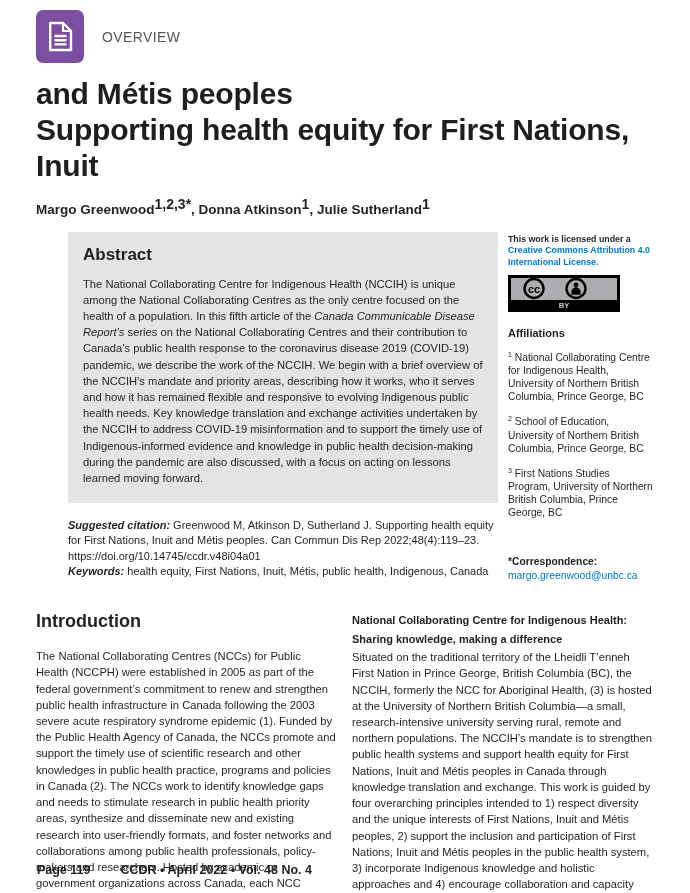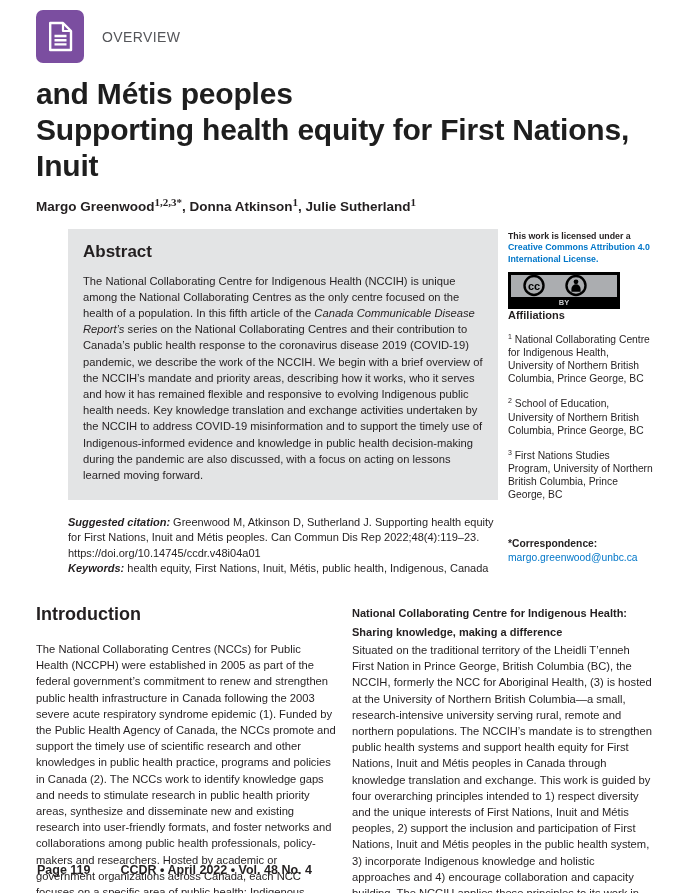--- a/index.html
+++ b/index.html
@@ -13,35 +13,35 @@
   .kicker-row { display:flex; align-items:center; gap:18px; }
   .kicker-icon {
     width:48px; height:53px; border-radius:7px;
     background:var(--accent-purple,#7b4ea0);
     display:flex; align-items:center; justify-content:center;
   }
   .kicker-label { font-size:14px; letter-spacing:0.4px; color:#55565a; }
   
   .title { margin-top:13px; font-size:30px; line-height:36px; color:#1e1e1e; letter-spacing:-0.2px; }
   .authors { margin-top:11px; font-size:13.5px; font-weight:bold; }
-  .authors sup { font-size:11px;font-family:Liberation Serif, serif; }
+  .authors sup { font-size:14px; }
   
   .main-row { display:flex; gap:10px; margin-top:15px; }
   .main-left { width:462px; flex:0 0 462px;padding-left:32px; }
   .abstract-box { background:#e3e4e5; padding:13px 15px 17px 15px; }
   .abstract-box h2 { font-size:17px; font-weight:bold; margin-bottom:11px; }
   .abstract-body { font-size:11.2px; line-height:16.2px; }
   .citation-block { margin-top:15px; font-size:11px; line-height:15.2px; }
   .bi { font-weight:bold; font-style:italic; }
   
   .sidebar { width:146px; flex:0 0 146px; padding-top:2px; }
   .license-note { font-size:8.8px; line-height:11.5px; font-weight:bold; }
   .link { color:var(--link-blue,#0076c8); text-decoration:none; cursor:pointer; }
   .cc-badge { margin-top:7px; display:block; }
-  .aff-heading { font-size:11px; font-weight:bold; }
+  .aff-heading { margin-top:15px; font-size:11px; font-weight:bold; }
   .aff-item { margin-top:9px; font-size:10.3px; line-height:13px; }
   .aff-item sup { font-size:7px; }
   .correspondence { margin-top:36px; font-size:10.3px; line-height:14px; }
   .correspondence .corr-label { font-weight:bold; display:block; }
   
   .cols { display:flex; gap:16px; margin-top:28px; }
   .col-left { width:300px; flex:0 0 300px; }
   .col-right { width:302px; flex:0 0 302px; }
   .col-left h2 { font-size:18px; font-weight:bold; margin-bottom:16px; }
   .col-right h2 { font-size:11px; line-height:19px; font-weight:bold; margin-bottom:0; }

